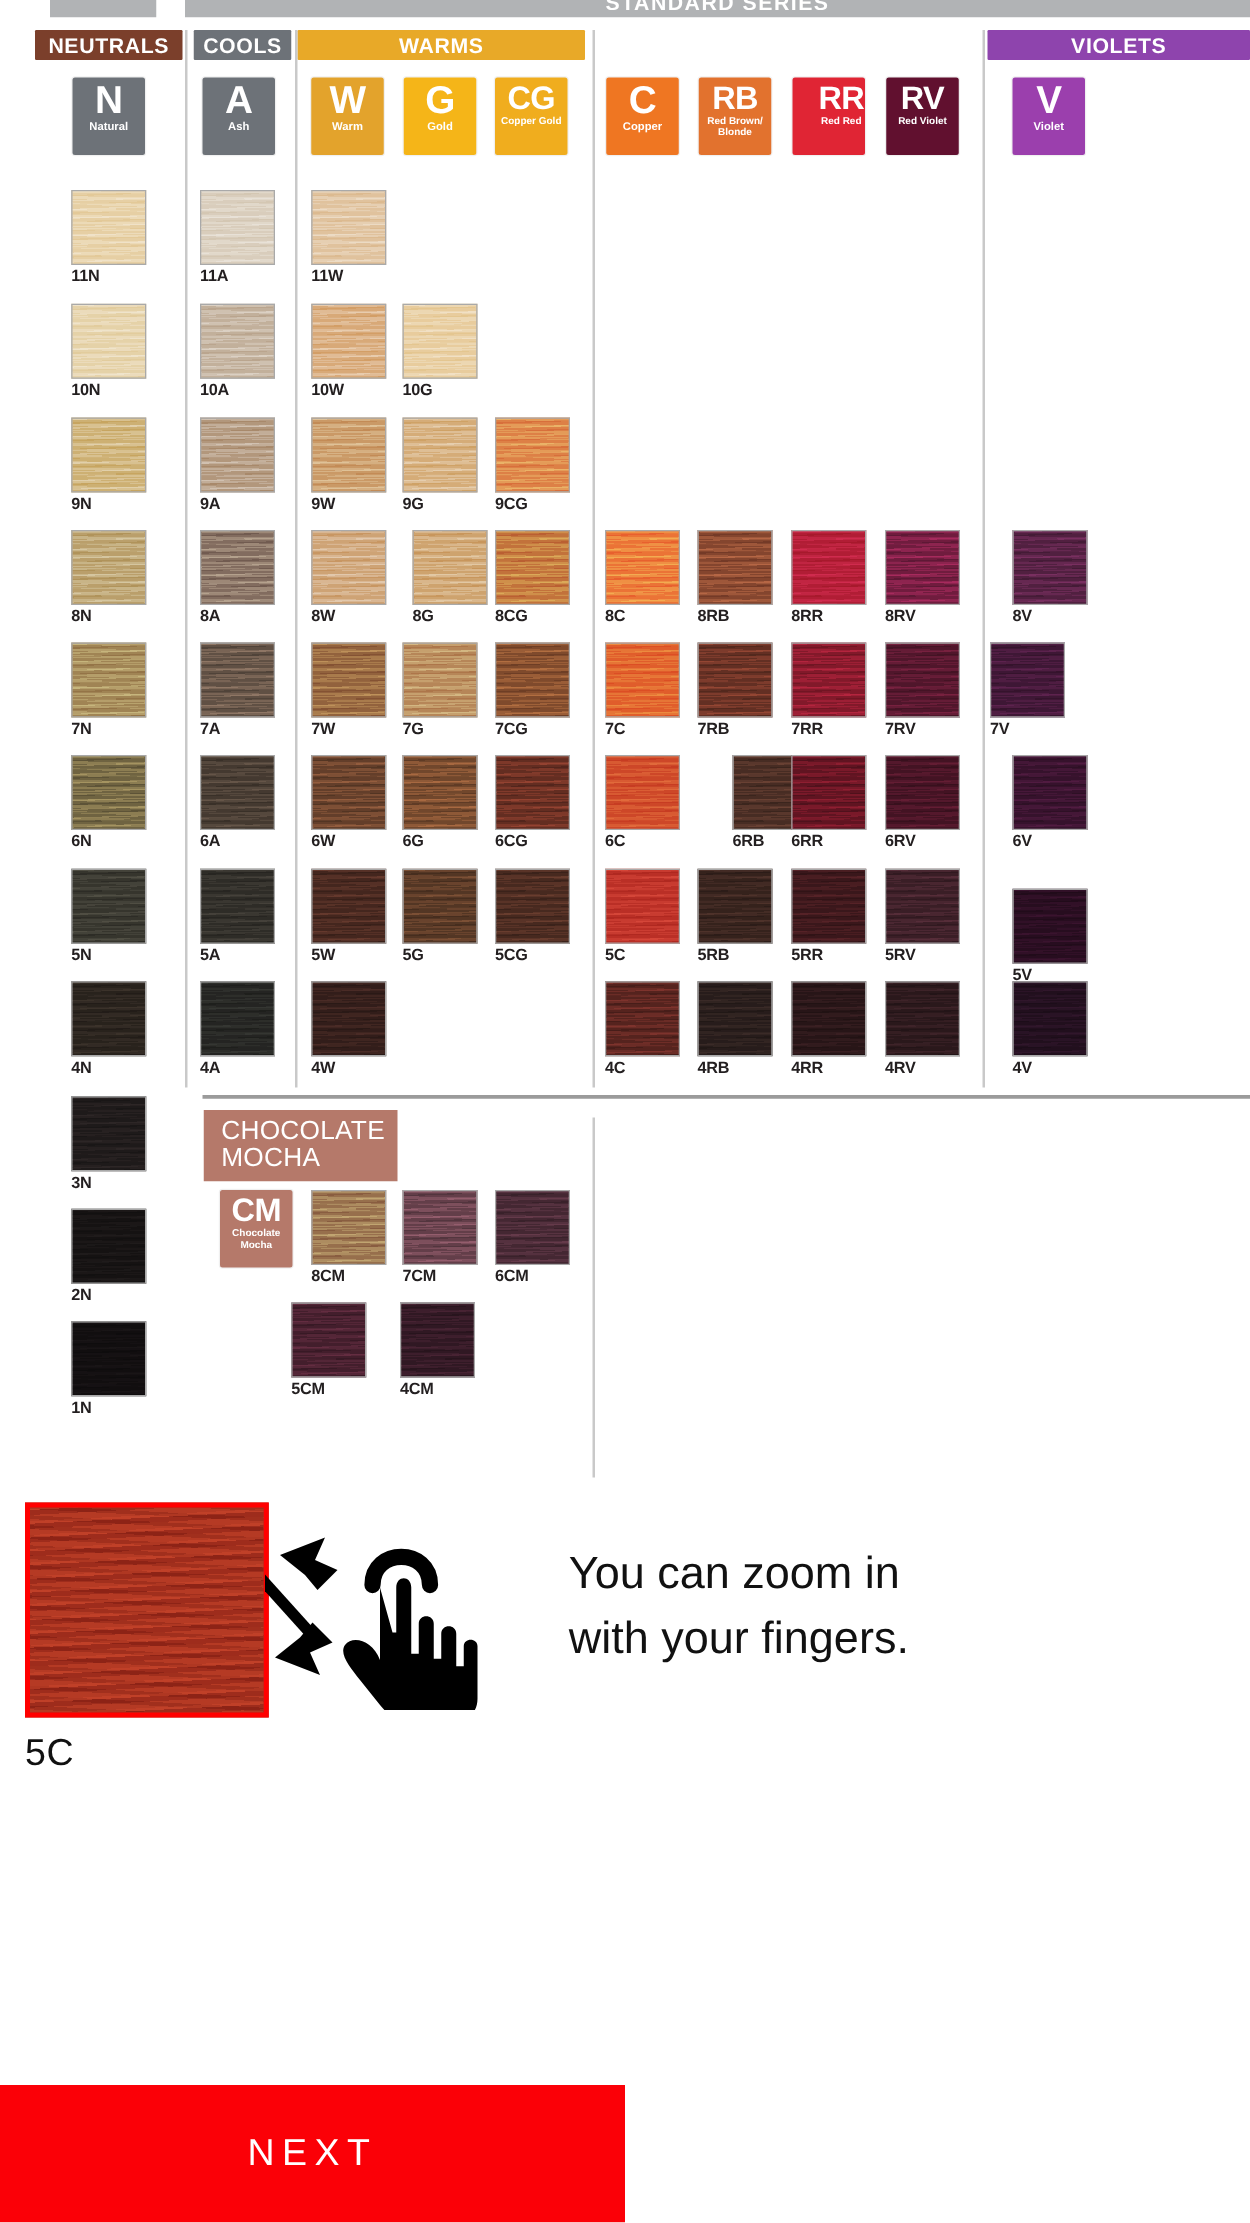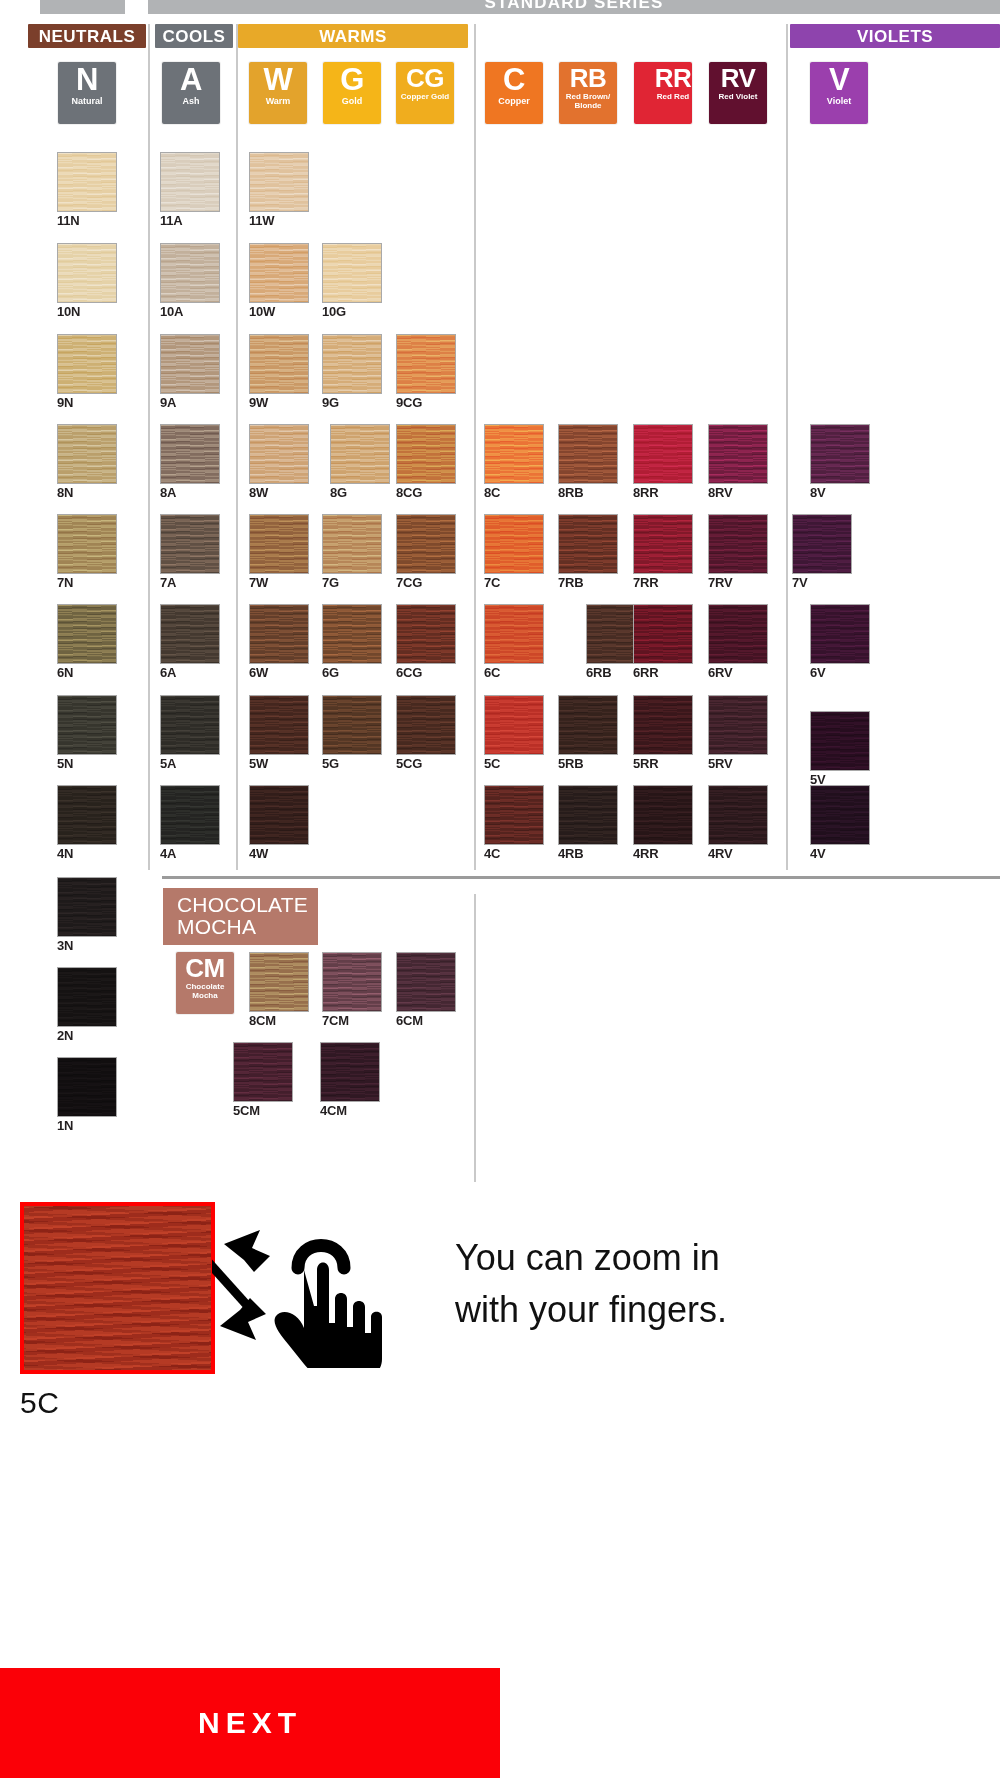--- a/index.html
+++ b/index.html
@@ -621,16 +621,16 @@
       </svg>
     </div>
 
     <div class="msg">
       <div>You can zoom in</div>
       <div>with your fingers.</div>
     </div>
   </div>
 
   <div class="navbar">
-    <div class="btn next" style="background: rgb(251, 0, 7); font-weight: bold;">NEXT</div>
+    <div class="btn next" style="background: rgb(251, 0, 7);">NEXT</div>
   </div>
 
 </div>
 
 </body></html>

